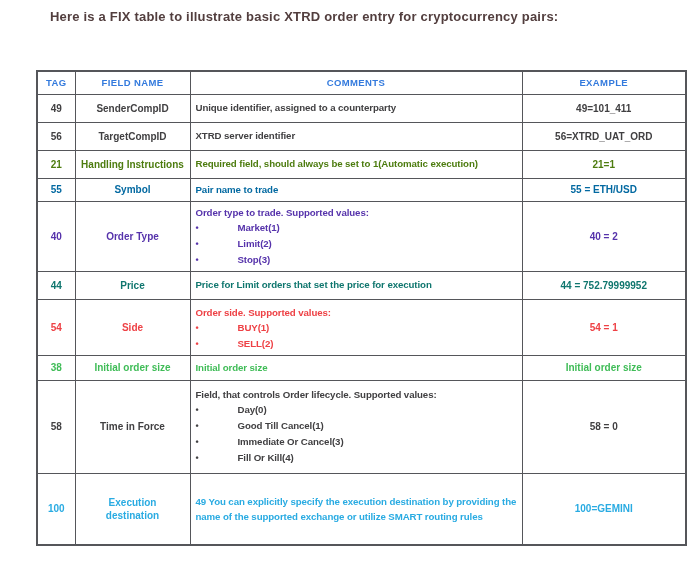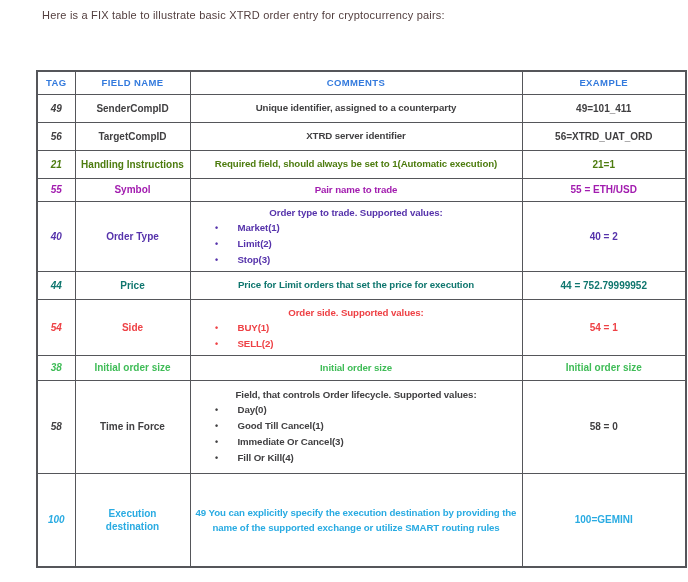--- a/index.html
+++ b/index.html
@@ -10,25 +10,25 @@
   body {
     width: 688px;
     height: 582px;
     position: relative;
     font-family: "Liberation Sans", sans-serif;
     color: #414042;
     overflow: hidden;
   }
   .page-title {
     position: absolute;
-    left: 42px;
+    left: 50px;
     top: 9px;
     width: 620px;
-    font-size: 11px;
-    font-weight: 400;
+    font-size: 13px;
+    font-weight: 700;
     letter-spacing: 0.2px;
   }
   table.fix-table {
     position: absolute;
     left: 36px;
     top: 70px;
     width: 649px;
     border-collapse: collapse;
     table-layout: fixed;
     border: 2px solid #55565a;
@@ -42,35 +42,34 @@
   .fix-table th {
     font-size: 9.5px;
     letter-spacing: 0.4px;
     text-align: center;
     padding: 0;
   }
   .c-tag {
     font-size: 10px;
     text-align: center;
     padding: 0 2px;
-    font-style: italic;
   }
   .c-field {
     font-size: 10px;
     text-align: center;
     padding: 0 2px;
   }
   .c-field--wrap {
     padding: 0 16px;
     line-height: 13px;
   }
   .c-comment {
     font-size: 9.7px;
     letter-spacing: -0.1px;
-    text-align: center;
+    text-align: left;
     padding: 3px 5px;
     line-height: 14px;
   }
   .c-comment--multi {
     line-height: 15px;
   }
   .c-comment--top {
     vertical-align: top;
     padding-top: 5px;
   }
@@ -88,21 +87,21 @@
     width: 42px;
     font-size: 9px;
   }
   
   .rh23 { height: 23px; }
   .rh28 { height: 28px; }
   .rh25 { height: 25px; }
   .rh68 { height: 68px; }
   .rh56 { height: 56px; }
   .rh93 { height: 93px; }
-  .rh75 { height: 94px; }
+  .rh75 { height: 72px; }
 </style>
 </head>
 <body>
 
 <div class="page-title" style="color: rgb(82, 62, 62);">Here is a FIX table to illustrate basic XTRD order entry for cryptocurrency pairs:</div>
 
 <table class="fix-table">
   <colgroup>
     <col style="width:38px">
     <col style="width:115px">
@@ -133,21 +132,21 @@
   </tr>
 
 
   <tr class="rh28" style="color: #4d7c0f;">
     <td class="c-tag">21</td>
     <td class="c-field">Handling Instructions</td>
     <td class="c-comment">Required field, should always be set to 1(Automatic execution)</td>
     <td class="c-example">21=1</td>
   </tr>
 
-  <tr class="rh23" style="color: #a21caf;">
+  <tr class="rh23" style="color: #0369a1;">
     <td class="c-tag">55</td>
     <td class="c-field">Symbol</td>
     <td class="c-comment">Pair name to trade</td>
     <td class="c-example">55 = ETH/USD</td>
   </tr>
 
   <tr class="rh68" style="color: rgb(86, 51, 171);">
     <td class="c-tag">40</td>
     <td class="c-field">Order Type</td>
     <td class="c-comment c-comment--multi">

